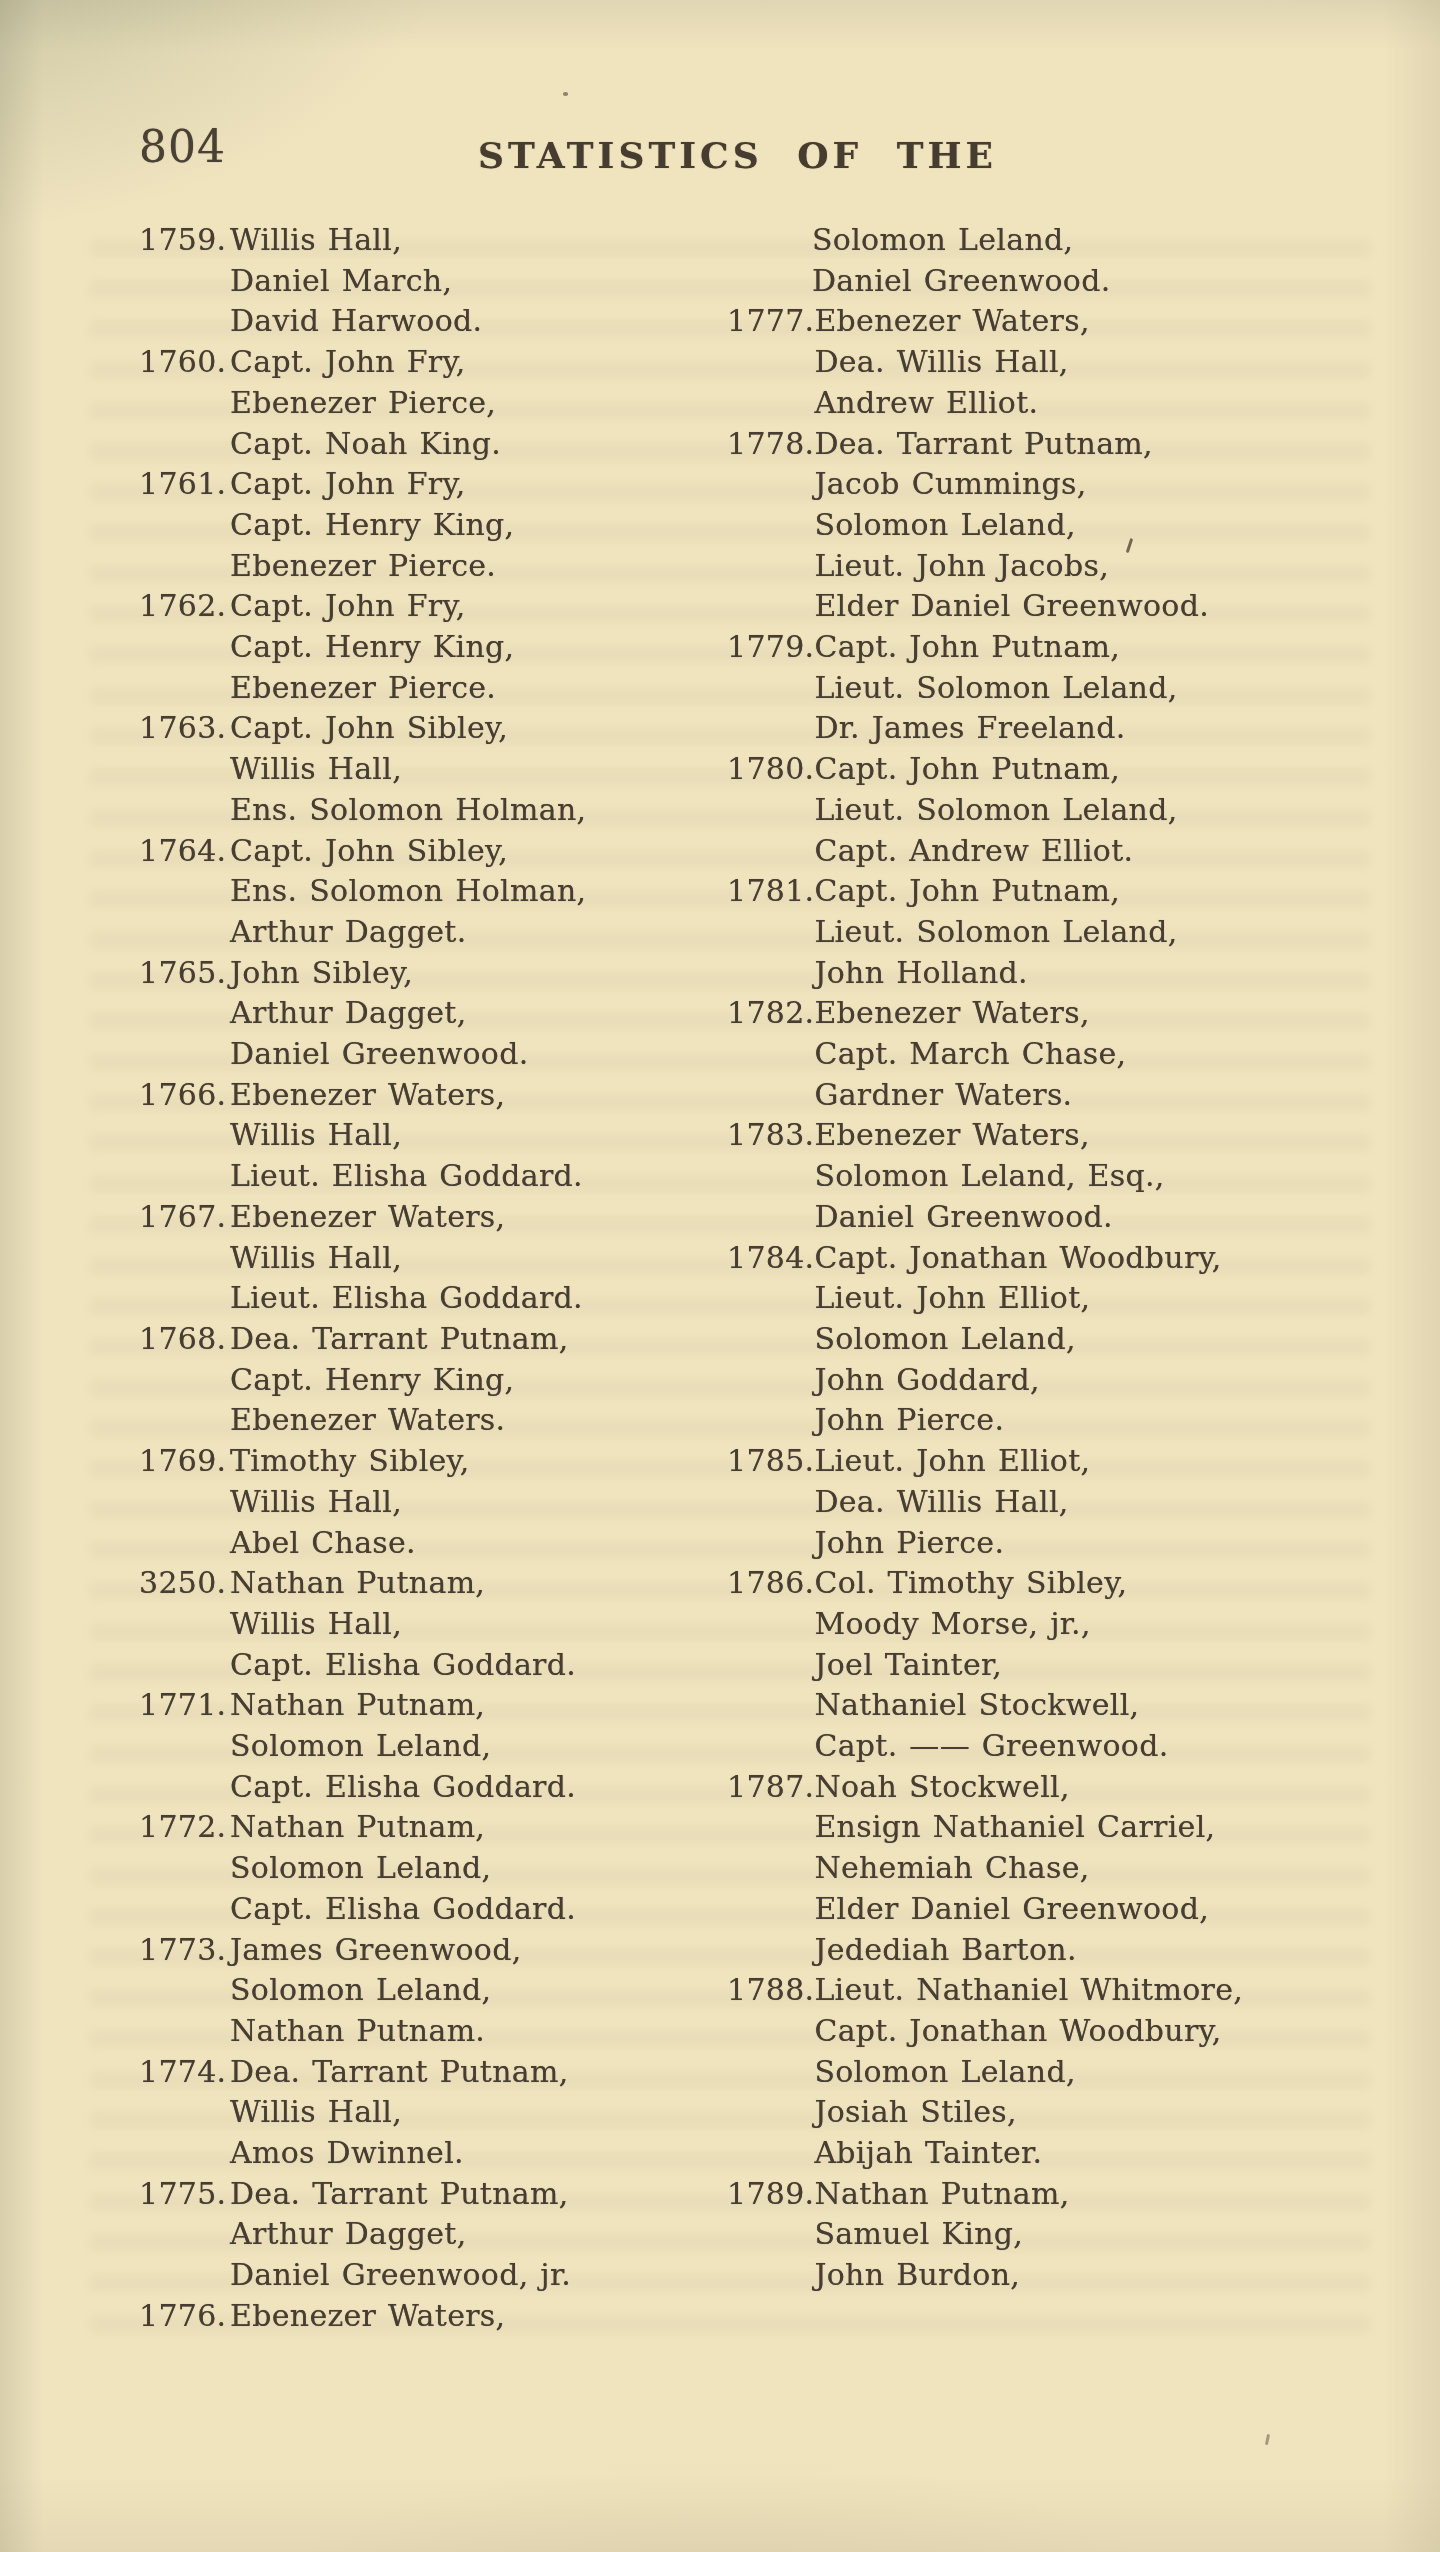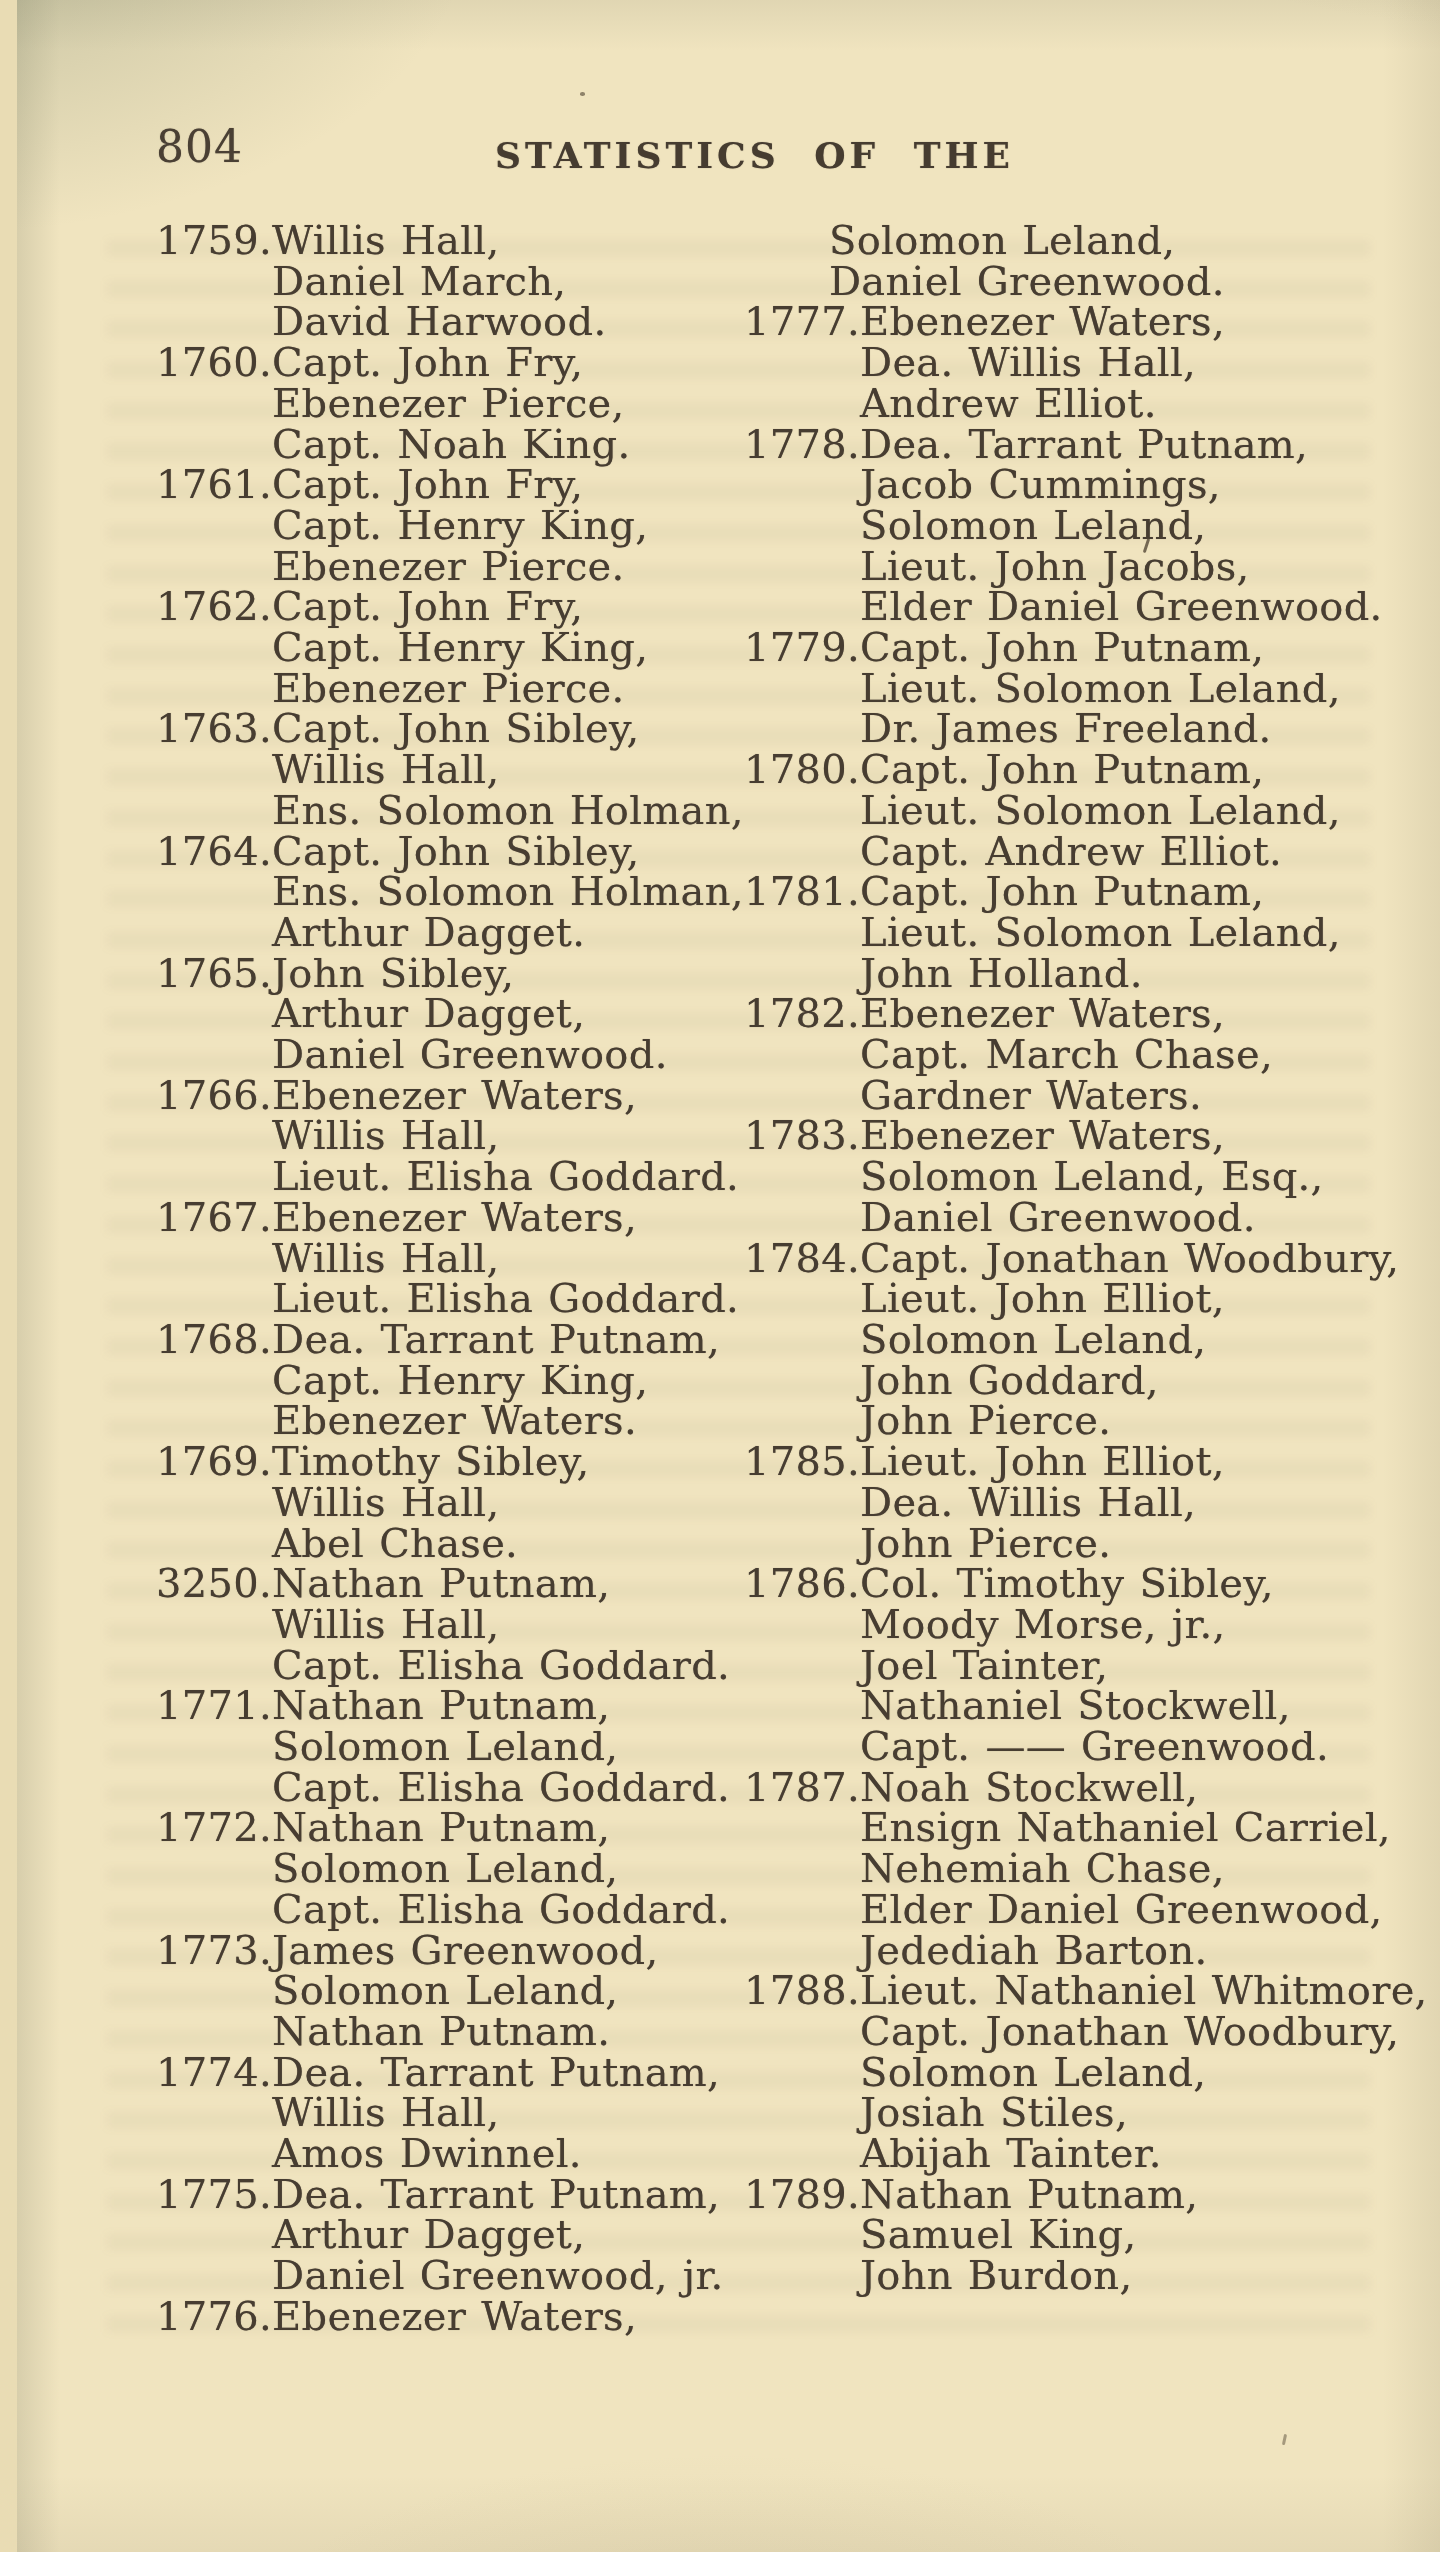--- a/index.html
+++ b/index.html
@@ -10,21 +10,20 @@
   }
   .page{
     position:absolute;inset:0;
     background:
       radial-gradient(ellipse 900px 520px at -6% -3%, rgba(122,132,106,0.38), rgba(122,132,106,0) 60%),
       radial-gradient(ellipse 700px 300px at 104% -6%, rgba(150,140,108,0.22), rgba(150,140,108,0) 60%),
       radial-gradient(ellipse 900px 420px at 50% 106%, rgba(158,146,112,0.18), rgba(158,146,112,0) 60%),
       linear-gradient(90deg, rgba(128,128,102,0.22) 0, rgba(128,128,102,0) 3%, rgba(128,128,102,0) 96%, rgba(148,138,108,0.16) 100%),
       linear-gradient(180deg, rgba(128,128,102,0.14) 0, rgba(128,128,102,0) 2%, rgba(128,128,102,0) 97%, rgba(148,138,108,0.12) 100%),
       #f0e4bf;
-    margin-left: 17px;
   }
   .bleed{
     position:absolute;left:90px;right:70px;top:240px;bottom:210px;
     background:repeating-linear-gradient(180deg,
       rgba(110,100,70,0.05) 0px, rgba(110,100,70,0.05) 16px,
       rgba(110,100,70,0) 16px, rgba(110,100,70,0) 40.7px);
     filter:blur(4px);
     pointer-events:none;
   }
   .page-num{
@@ -33,21 +32,21 @@
     text-shadow:0 0 1px rgba(74,64,52,0.55);
   }
   .running-title{
     position:absolute;left:478px;top:134px;
     font-size:36px;font-weight:bold;color:#463c30;
     letter-spacing:4px;word-spacing:18px;
     text-shadow:0 0 1px rgba(70,60,48,0.5);
   }
   .col{
     position:absolute;top:220px;
-    font-size:40px;line-height:40.7px;color:#473d31;
+    font-size:30px;line-height:40.7px;color:#473d31;
     letter-spacing:0.3px;word-spacing:2px;white-space:nowrap;
     text-shadow:0 0 0.7px rgba(71,61,49,0.65);
   }
   #col-left{left:139px;width:585px;}
   #col-right{left:727px;width:640px;}
   .entry{display:flex;align-items:flex-start;}
   .year{flex:0 0 91px;}
   #col-right .year{flex:0 0 85px;text-align:center;}
   .names{flex:1;}
   .speck{position:absolute;background:#5a4e3c;border-radius:45%;pointer-events:none;}

